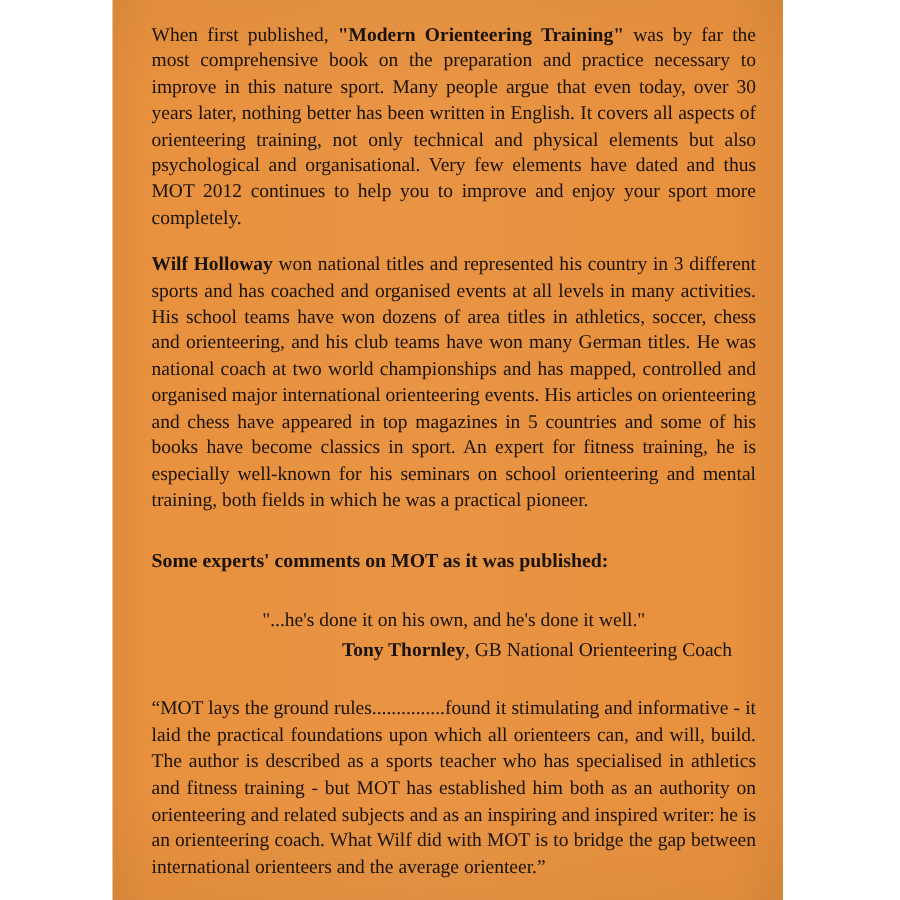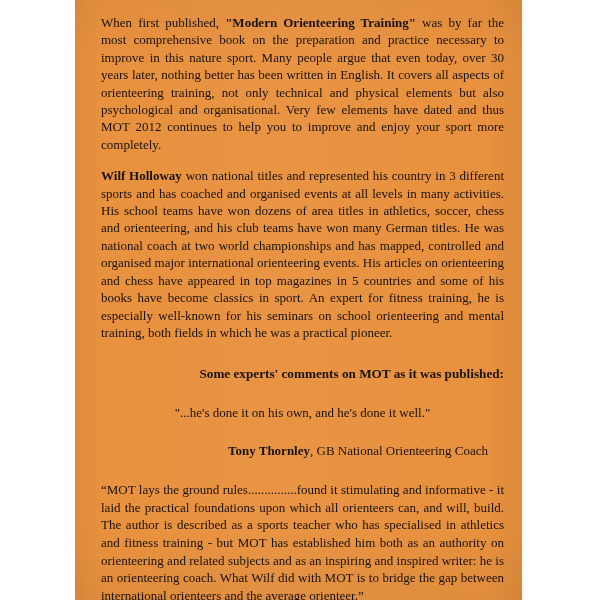--- a/index.html
+++ b/index.html
@@ -50,42 +50,42 @@
     text-justify: inter-word;
     -webkit-hyphens: none;
     hyphens: none;
   }
   p.body-para + p.body-para { margin-top: 14px; font-family: Liberation Serif, serif; }
 
   .strong { font-weight: bold; }
 
   .section-heading {
     margin: 24px 0 0 0;
-    text-align: right;
+    text-align: left;
     font-weight: bold;
     font-size: 13.2px;
     color: #1a120c;
     line-height: 17px;
   }
 
   .quote-block { margin-top: 22px; }
 
   .quote-line {
     text-align: center;
     font-size: 13.0px;
     color: #1a120c;
     line-height: 17.4px;
     margin: 0;
   }
   .attribution {
     text-align: right;
     font-size: 13.0px;
     color: #1a120c;
     line-height: 17.4px;
-    margin: 20px 16px 0 0;
+    margin: 2px 16px 0 0;
   }
   .quote-para {
     margin: 22px 0 0 0;
     color: #1a120c;
     font-size: 13.0px;
     line-height: 17.6px;
     text-align: justify;
   }
 </style>
 </head>

